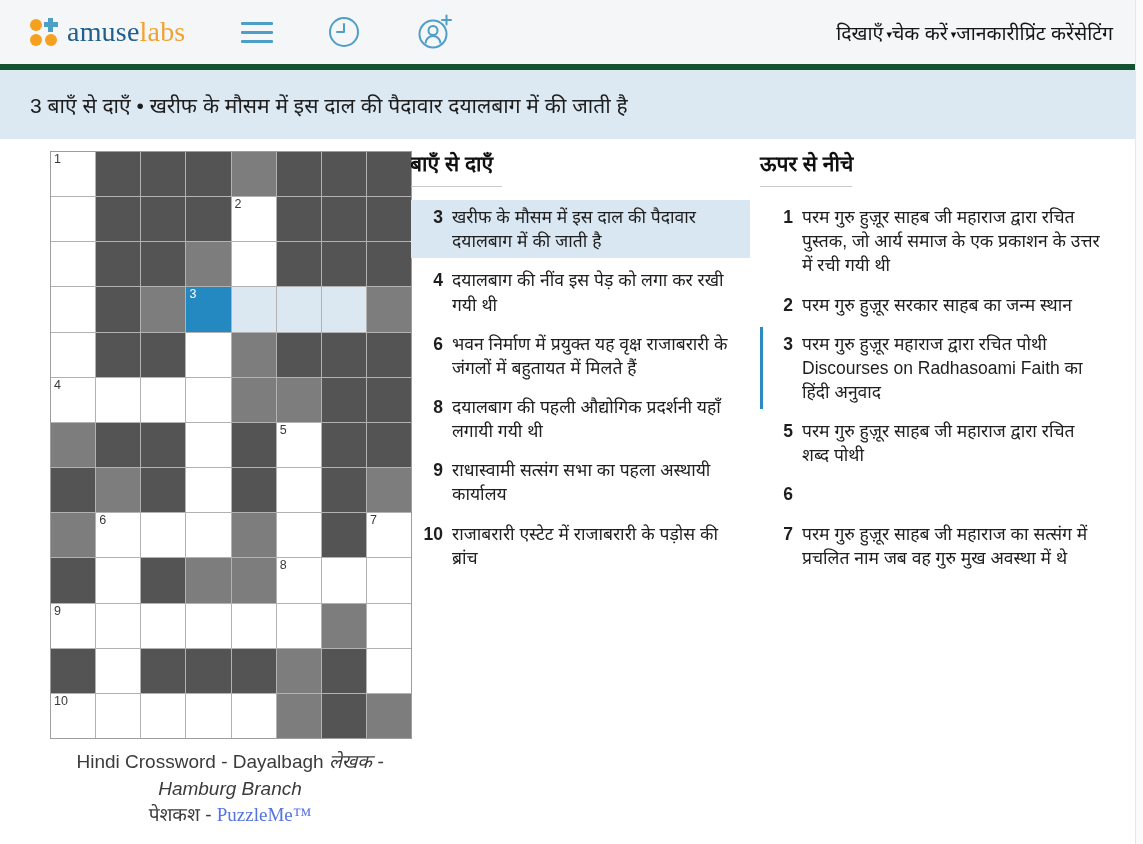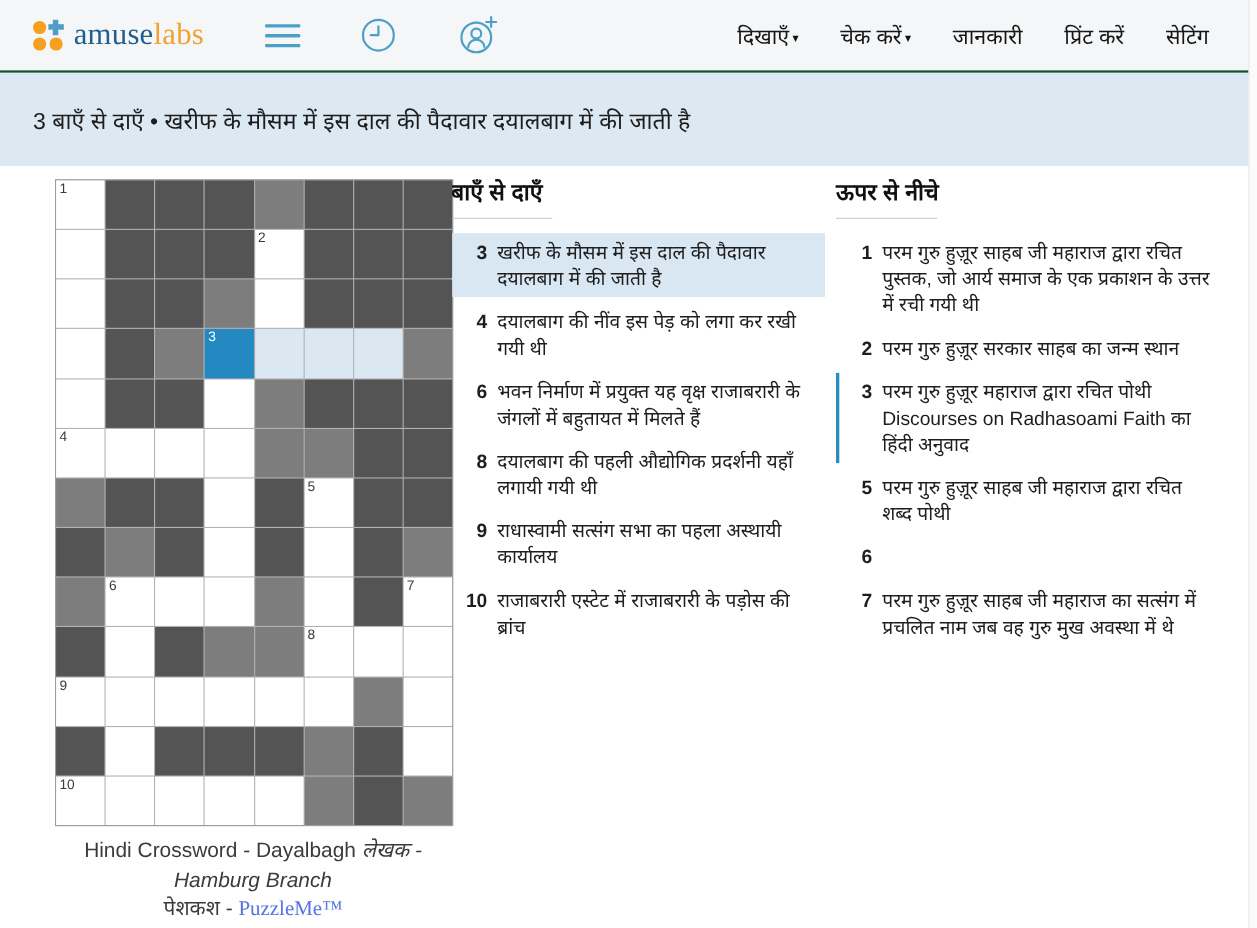--- a/index.html
+++ b/index.html
@@ -4,42 +4,42 @@
 <style>
   html,body{margin:0;padding:0;}
   body{
     width:1143px;height:844px;overflow:hidden;background:#ffffff;
     font-family:"Liberation Sans","DejaVu Sans",sans-serif;
     position:relative;
   }
   
   .topbar{
     height:64px;background:#f5f6f7;display:flex;align-items:center;
-    padding:0 32px 0 28px;box-sizing:border-box;text-align:right;
+    padding:0 18px 0 28px;box-sizing:border-box;text-align:right;
   }
   .logo{display:flex;align-items:center;gap:9px;cursor:pointer;}
   .logo-icon{width:30px;height:30px;display:grid;grid-template-columns:15px 15px;grid-template-rows:15px 15px;}
   .logo-dot{width:12px;height:12px;border-radius:50%;background:#f5a11f;margin:auto;}
   .logo-plus{position:relative;margin:auto;width:14px;height:14px;}
   .logo-plus::before,.logo-plus::after{content:"";position:absolute;background:#4d9fc7;}
   .logo-plus::before{left:4.5px;top:0;width:5px;height:14px;}
   .logo-plus::after{left:0;top:4.5px;width:14px;height:5px;}
   .logo-text{font-family:"Liberation Serif","DejaVu Serif",serif;font-size:28px;letter-spacing:.2px;}
   .logo-amuse{color:#20608f;}
   .logo-labs{color:#f0a232;}
   .hamburger{margin-left:56px;width:32px;cursor:pointer;}
   .hamburger .bar{height:3px;background:#4d9fc7;margin:6px 0;border-radius:1px;}
   .icon-btn{margin-left:54px;cursor:pointer;display:flex;align-items:center;}
-  .topmenu{margin-left:auto;display:flex;align-items:center;gap:38px;padding-right:12px;
+  .topmenu{margin-left:auto;display:flex;align-items:center;padding-right:12px;
     font-size:19.5px;color:#161616;}
   .menu-item{cursor:pointer;white-space:nowrap;}
   .caret{font-size:11px;vertical-align:2px;margin-left:3px;color:#111;}
   
   .banner{
-    height:87px;background:#dce8f2;border-top:2px solid #14532d;
+    height:75px;background:#dce8f2;border-top:6px solid #14532d;
     display:flex;align-items:center;padding-left:30px;box-sizing:border-box;
     font-size:21px;color:#1d1d1d;
   }
   
   .main{display:flex;align-items:flex-start;padding:12px 0 0 50px;}
   .grid-col{width:360px;flex:0 0 360px;}
   .cw-grid{
     width:360px;height:586px;display:grid;
     grid-template-columns:repeat(8,1fr);grid-template-rows:repeat(13,1fr);
     gap:1px;background:#b2b2b2;border:1px solid #9d9d9d;box-sizing:content-box;

